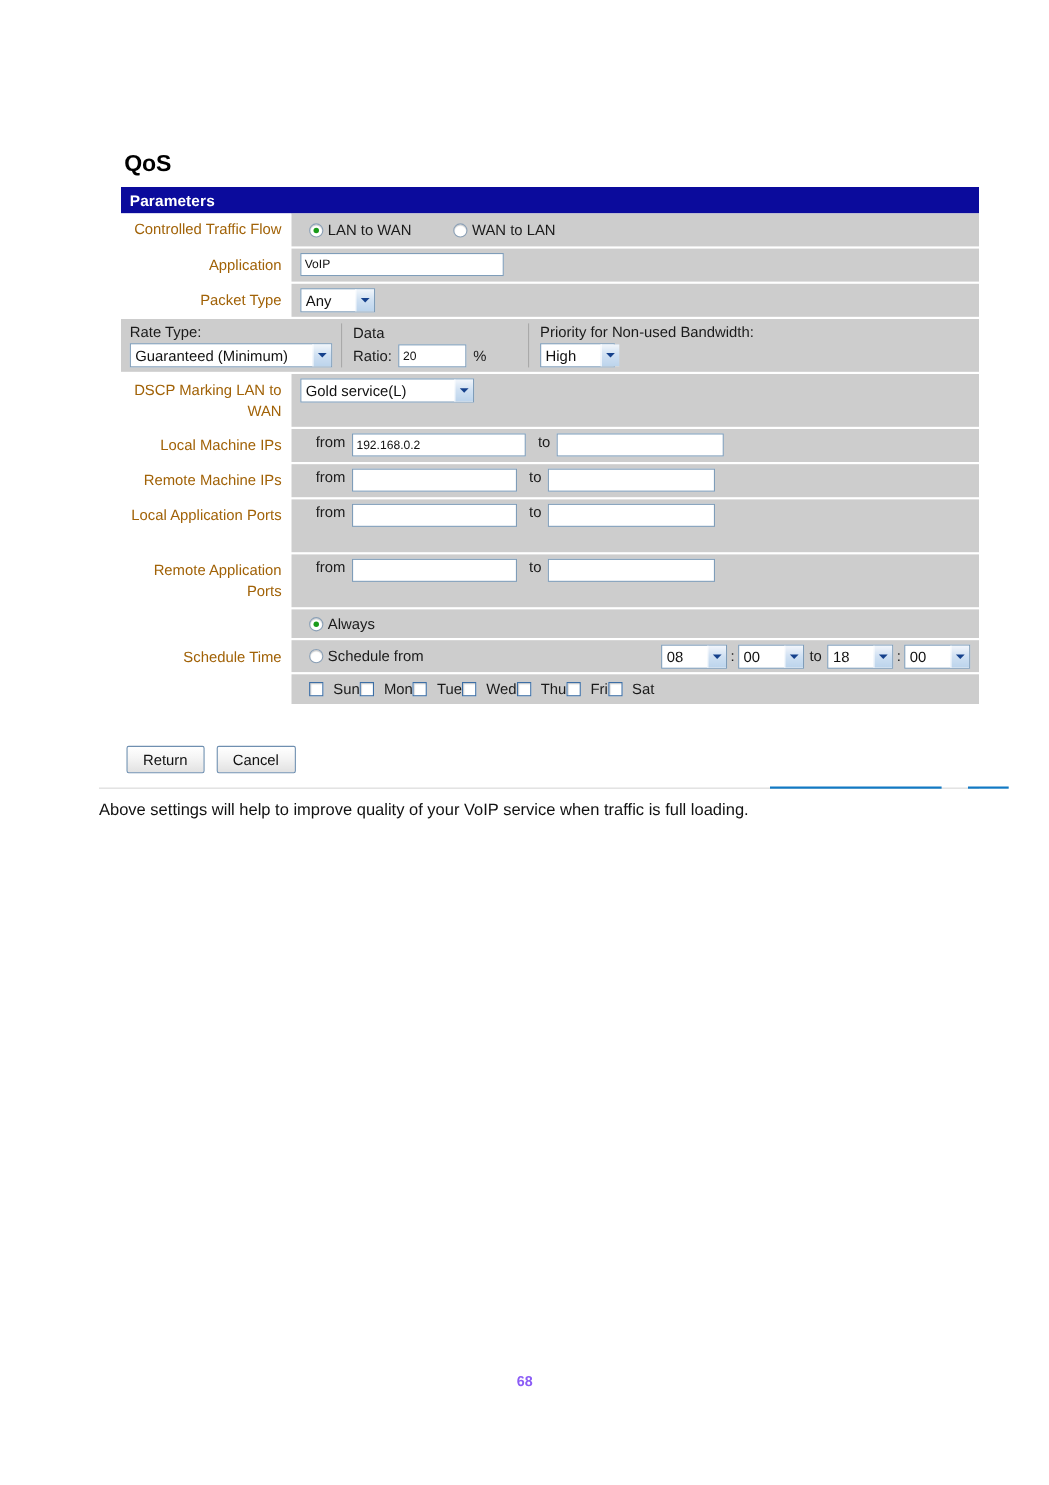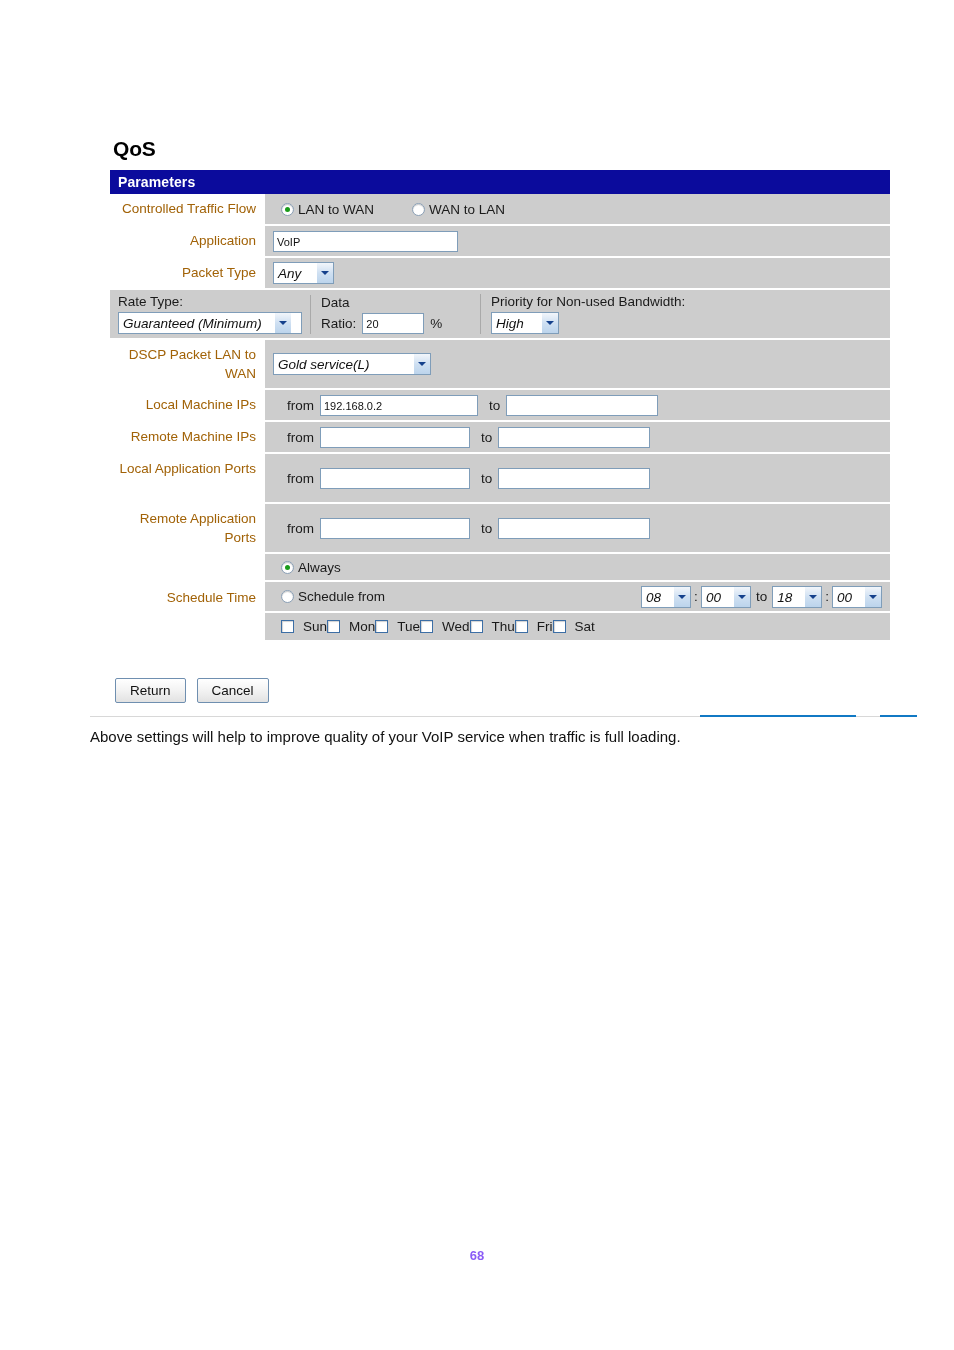--- a/index.html
+++ b/index.html
@@ -52,21 +52,20 @@
     text-align: right;
     padding: 5px 9px 5px 0;
     line-height: 19px;
     color: #a16207;
   }
 
   .val {
     flex: 1;
     background: #cdcdcd;
     display: flex;
-    align-items: center;
     padding: 5px 8px;
     min-height: 30px;
   }
 
   .val.pad-sm { padding: 4px 8px; }
 
   
   .txt {
     background: #ffffff;
     border: 1px solid #7f9db9;
@@ -84,24 +83,23 @@
   .sel {
     display: inline-flex;
     align-items: stretch;
     background: #ffffff;
     border: 1px solid #7f9db9;
     height: 22px;
     font-size: 13.5px;
     color: #111;
   }
   .sel .sel-txt {
-    padding: 1px 12px 1px 4px;
+    padding: 1px 22px 1px 4px;
     line-height: 20px;
     white-space: nowrap;
-    font-style: italic;
   }
   .sel .sel-btn {
     width: 17px;
     flex: 0 0 17px;
     background: linear-gradient(to bottom, #f2f6fb 0%, #cfe0f2 50%, #bcd4ec 100%);
     border-left: 1px solid #ffffff;
     position: relative;
   }
   .sel .sel-btn::after {
     content: "";
@@ -273,21 +271,21 @@
         <span class="inline-lbl">Priority for Non-used Bandwidth:</span>
         <div class="sel" style="width:68px;">
           <span class="sel-txt" style="flex:1;">High</span>
           <span class="sel-btn"></span>
         </div>
       </div>
     </div>
   </div>
 
   <div class="row">
-    <div class="lbl">DSCP Packet LAN to WAN</div>
+    <div class="lbl">DSCP Marking LAN to WAN</div>
     <div class="val pad-sm">
       <div class="sel" style="width:158px;">
         <span class="sel-txt" style="flex:1;">Gold service(L)</span>
         <span class="sel-btn"></span>
       </div>
     </div>
   </div>
 
   <div class="row">
     <div class="lbl">Local Machine IPs</div>

